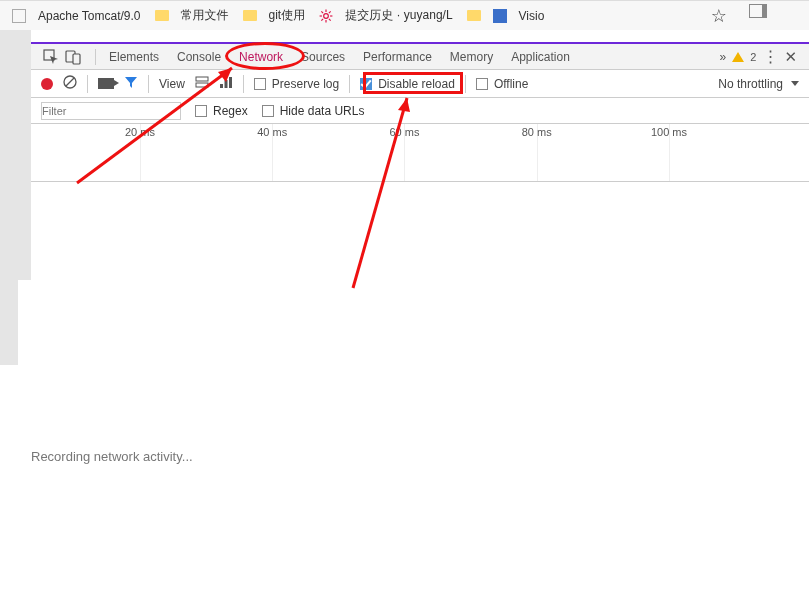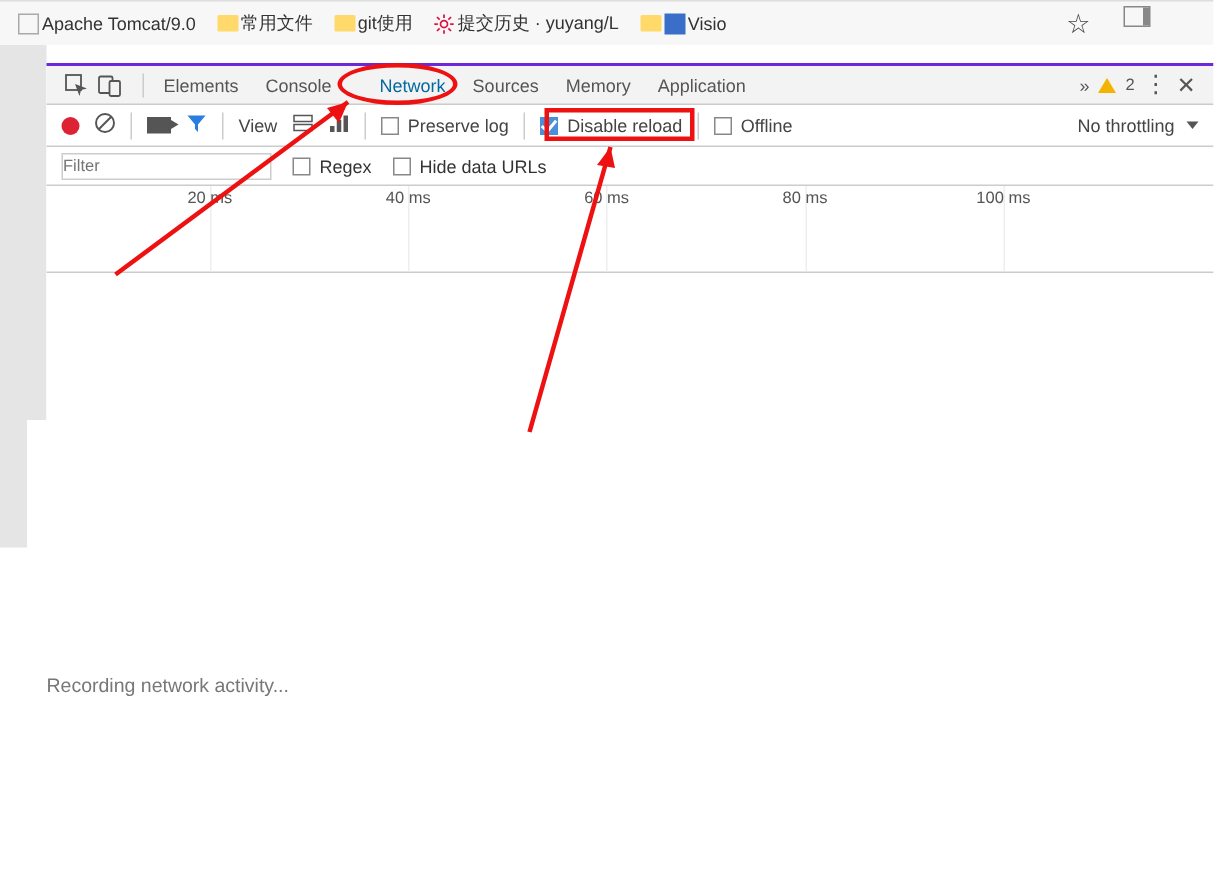--- a/index.html
+++ b/index.html
@@ -1,41 +1,41 @@
 <!DOCTYPE html>
 <html><head>
 <meta charset="utf-8">
 <style>
   * { box-sizing: border-box; margin: 0; padding: 0; }
   body { font-family: "Segoe UI", Arial, sans-serif; font-size: 12px; color: #333; background: #fff; width: 809px; height: 595px; overflow: hidden; position: relative; }
   
   
   .bm-bar { height: 30px; display: flex; align-items: center; gap: 14px; padding: 0 12px; border-top: 1px solid #ddd; background: #f7f7f7; }
-  .bm-item { display: flex; align-items: center; gap: 2px; font-size: 12px; color: #333; }
+  .bm-item { display: flex; align-items: center; gap: 12px; font-size: 12px; color: #333; }
   .bm-folder { width: 14px; height: 11px; background: #FFD96A; border-radius: 1px; display: inline-block; }
   .bm-favicon { width: 14px; height: 14px; border: 1px solid #aaa; display: inline-block; }
   .bm-star { position: absolute; right: 82px; top: 5px; font-size: 18px; color: #444; }
   .bm-dock { position: absolute; right: 42px; top: 4px; width: 18px; height: 14px; border: 1px solid #888; }
   .bm-dock span { position: absolute; right: 0; top: 0; width: 4px; height: 100%; background: #888; }
 
   
   .left-strip { position: absolute; left: 0; top: 30px; width: 31px; height: 250px; background: #e5e5e5; }
   .left-strip2 { position: absolute; left: 0; top: 280px; width: 18px; height: 85px; background: #e5e5e5; }
 
   
   .dt { position: absolute; left: 31px; top: 42px; right: 0; bottom: 0; background: #fff; border-top: 2px solid #6d28d9; }
 
   
   .dt-tabs { height: 26px; border-bottom: 1px solid #ccc; display: flex; align-items: center; padding: 0 6px; gap: 0; position: relative; background:#f3f3f3; }
   .dt-select-icon { width: 16px; height: 16px; position: relative; margin: 0 6px; }
   .dt-select-icon svg, .dt-device-icon svg { width: 16px; height: 16px; }
   .dt-device-icon { width: 16px; height: 16px; margin-right: 10px; }
   .dt-divider { width: 1px; height: 16px; background: #ccc; margin: 0 4px; }
   .dt-tab { padding: 0 9px; height: 26px; display: flex; align-items: center; color: #555; cursor: default; }
-  .dt-tab.active { color: #0369a1; margin-left: 14px; }
+  .dt-tab.active { color: #be185d; }
   .dt-right { margin-left: auto; display: flex; align-items: center; gap: 6px; padding-right: 6px;}
   .chev { font-size: 12px; color: #555; }
   .warn-tri { width: 0; height: 0; border-left: 6px solid transparent; border-right: 6px solid transparent; border-bottom: 10px solid #f2b400; }
   .warn-count { color:#555; font-size:11px; }
   .dt-menu-dots { font-size: 16px; line-height: 10px; color:#555; }
   .dt-close { font-size: 15px; color:#555; }
 
   
   .nt-toolbar { height: 28px; border-bottom: 1px solid #ccc; display: flex; align-items: center; gap: 10px; padding: 0 10px; font-size: 12px; color:#444; }
   .rec-dot { width: 12px; height: 12px; border-radius: 50%; background: #d23; }
@@ -140,20 +140,21 @@
       <svg viewBox="0 0 16 16">
           <rect x="1" y="2" width="9" height="11" rx="1" fill="none" stroke="#555" stroke-width="1.2"></rect>
           <rect x="8" y="5" width="7" height="10" rx="1" fill="#f3f3f3" stroke="#555" stroke-width="1.2"></rect>
         </svg>
     </span>
     <span class="dt-divider"></span>
     <div class="dt-tab">Elements</div>
     <div class="dt-tab">Console</div>
     <div class="dt-tab active">Network</div>
     <div class="dt-tab">Sources</div>
+    <div class="dt-tab">Performance</div>
     <div class="dt-tab">Memory</div>
     <div class="dt-tab">Application</div>
     <div class="dt-right">
       <span class="chev">»</span>
       <span class="warn-tri"></span>
       <span class="warn-count">2</span>
       <span class="dt-menu-dots">⋮</span>
       <span class="dt-close">✕</span>
     </div>
   </div>

